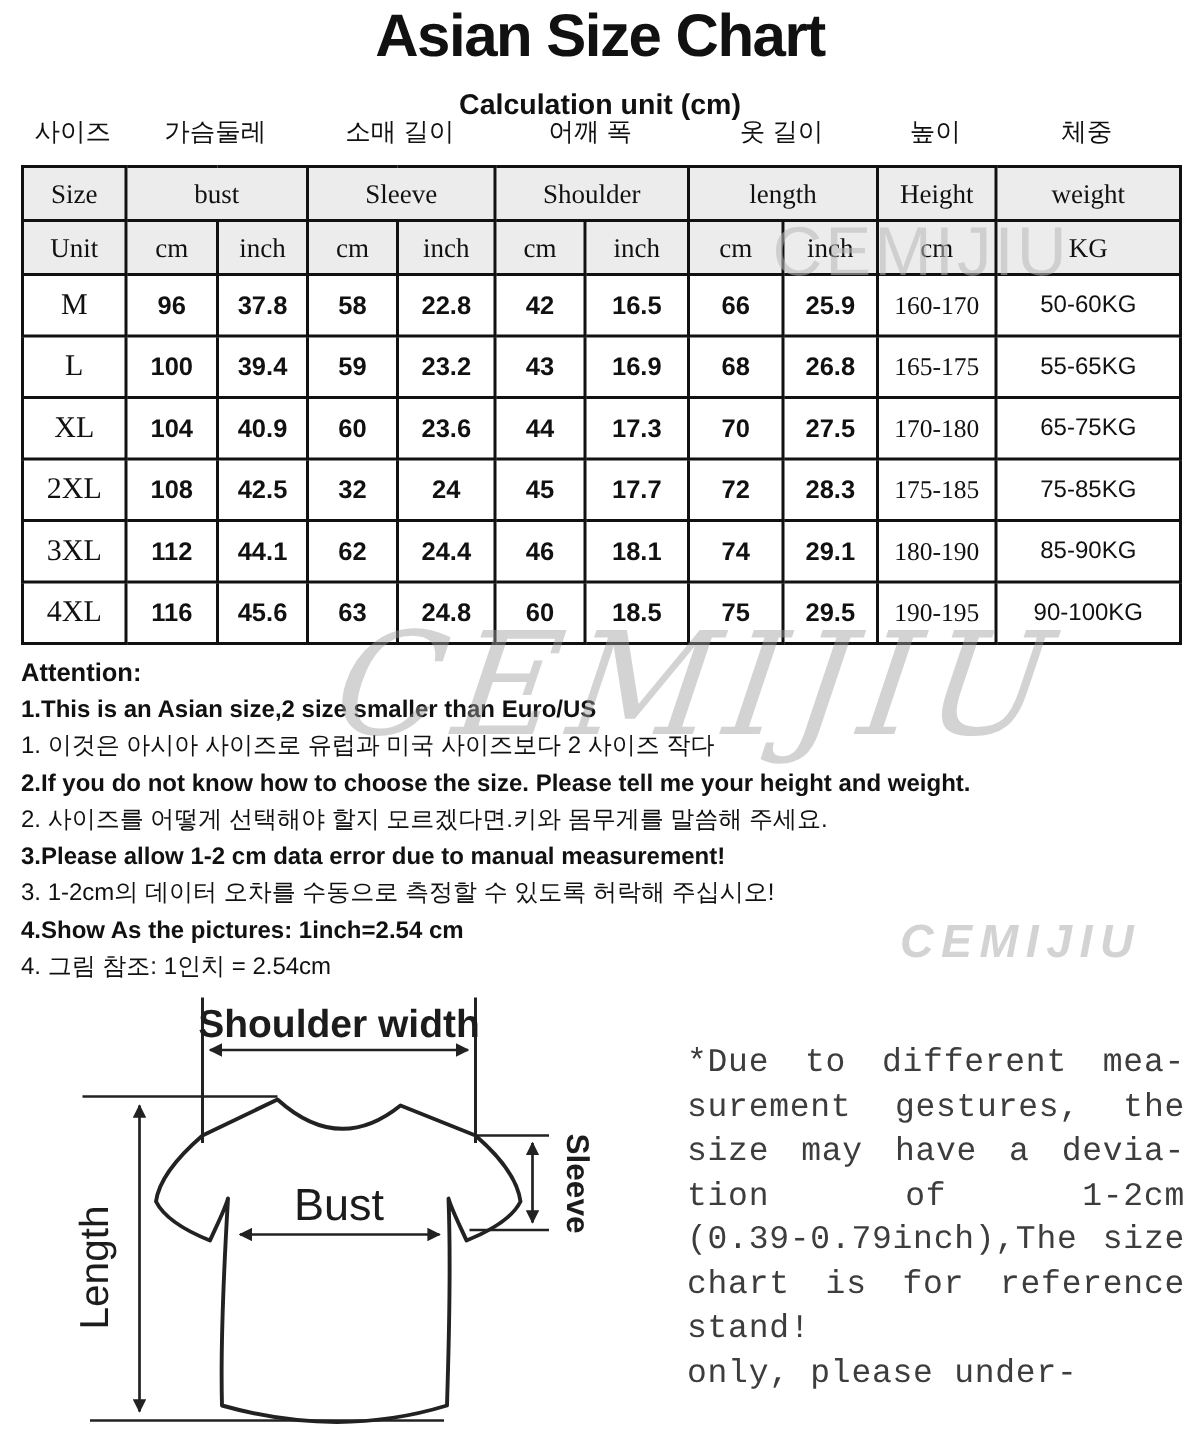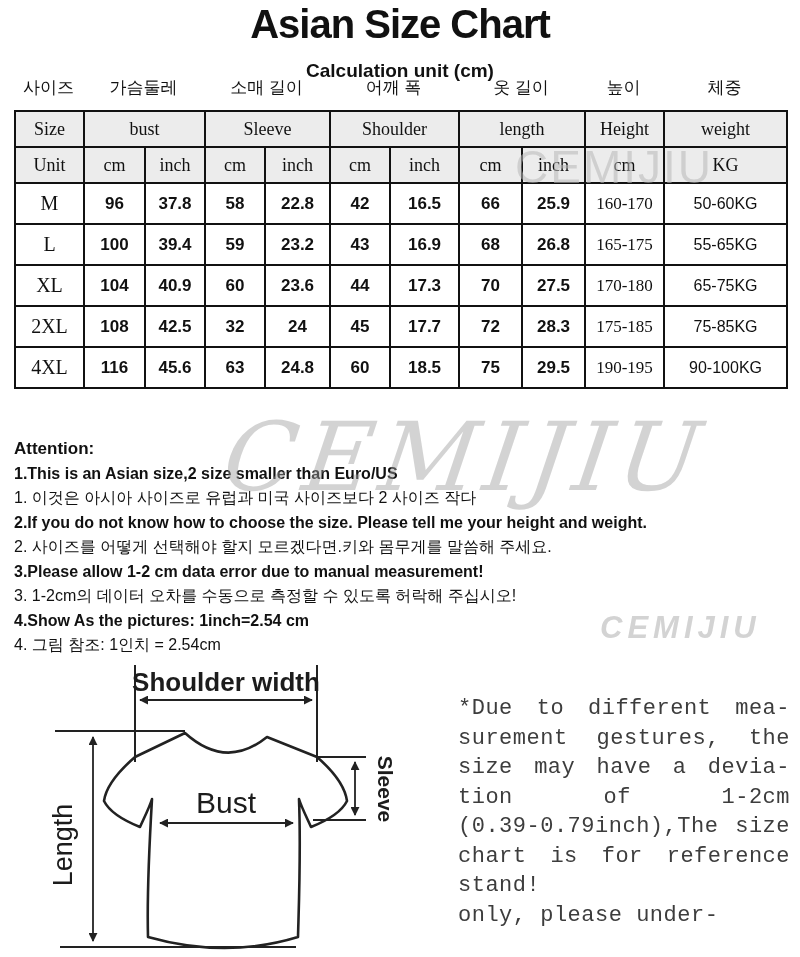--- a/index.html
+++ b/index.html
@@ -154,20 +154,33 @@
           <td class="c-num">32</td>
           <td class="c-num">24</td>
           <td class="c-num">45</td>
           <td class="c-num">17.7</td>
           <td class="c-num">72</td>
           <td class="c-num">28.3</td>
           <td class="c-height">175-185</td>
           <td class="c-weight">75-85KG</td>
         </tr>
         <tr>
+          <td class="c-size">3XL</td>
+          <td class="c-num">112</td>
+          <td class="c-num">44.1</td>
+          <td class="c-num">62</td>
+          <td class="c-num">24.4</td>
+          <td class="c-num">46</td>
+          <td class="c-num">18.1</td>
+          <td class="c-num">74</td>
+          <td class="c-num">29.1</td>
+          <td class="c-height">180-190</td>
+          <td class="c-weight">85-90KG</td>
+        </tr>
+        <tr>
           <td class="c-size">4XL</td>
           <td class="c-num">116</td>
           <td class="c-num">45.6</td>
           <td class="c-num">63</td>
           <td class="c-num">24.8</td>
           <td class="c-num">60</td>
           <td class="c-num">18.5</td>
           <td class="c-num">75</td>
           <td class="c-num">29.5</td>
           <td class="c-height">190-195</td>

